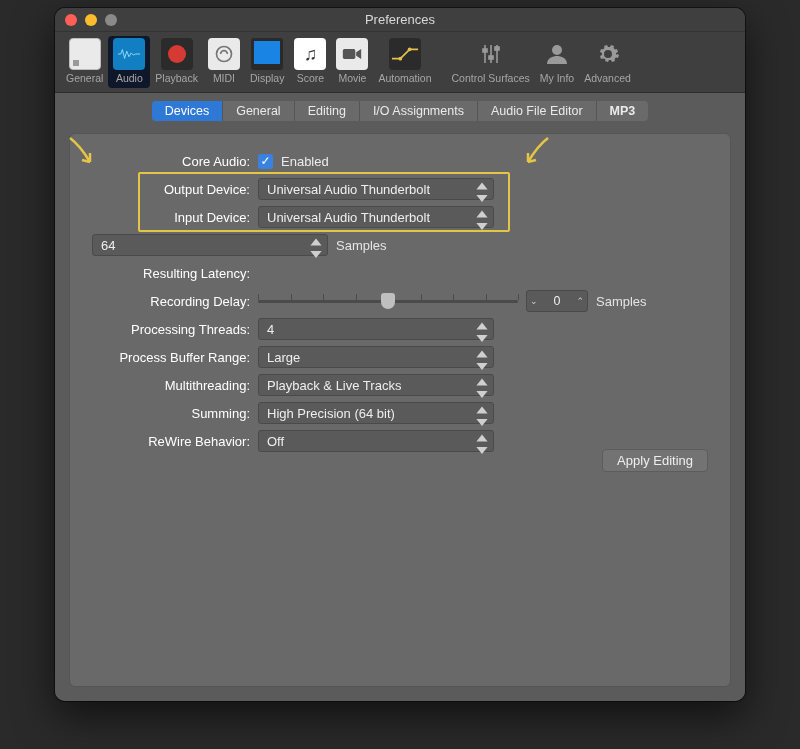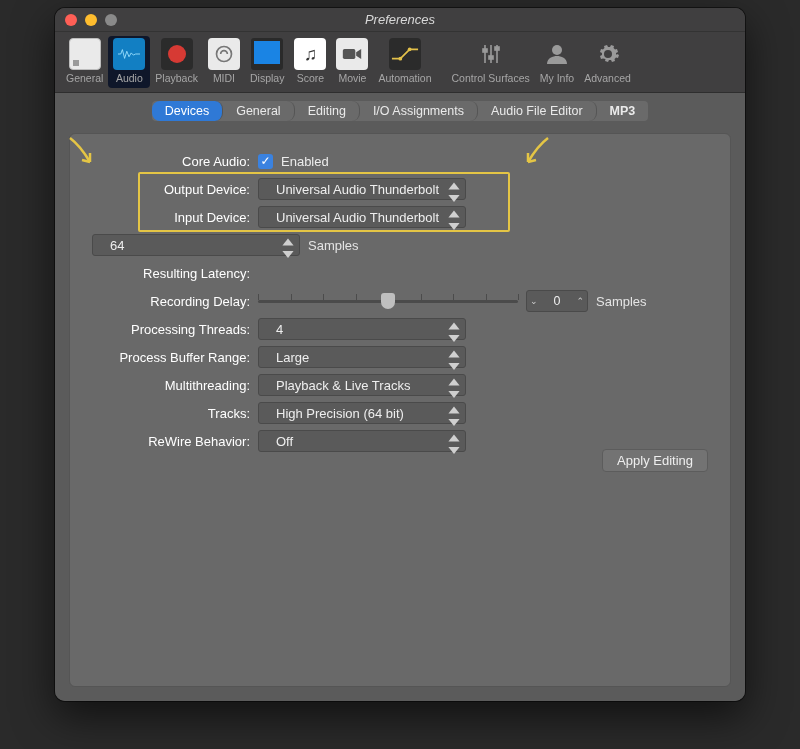--- a/index.html
+++ b/index.html
@@ -41,21 +41,20 @@
   }
   .tl { width: 12px; height: 12px; border-radius: 50%; }
   .tl.red { background: #ff5f56; }
   .tl.yellow { background: #ffbd2e; }
   .tl.grey { background: #8a8a8a; }
   .title {
     margin: 0 auto;
     font-size: 13px;
     color: #d8d8d8;
     font-weight: 400;
-    font-style: italic;
   }
   .toolbar {
     display: flex;
     align-items: flex-end;
     padding: 4px 6px 4px 6px;
     background: #403f40;
     border-bottom: 1px solid #2e2e2e;
     gap: 0;
   }
   .tb-item {
@@ -111,21 +110,20 @@
     border-radius: 4px;
     overflow: hidden;
     background: #6a6a6a;
   }
   .subtab {
     padding: 3px 13px;
     font-size: 12.5px;
     color: #eaeaea;
     border-right: 1px solid #555;
     cursor: default;
-    border-radius: 8px;
   }
   .subtab:last-child { border-right: none; font-weight: bold; }
   .subtab.active { background: #2f79d6; color: #fff; }
 
   .panel {
     flex: 1;
     background: #696969;
     border: 1px solid #555;
     border-radius: 6px;
     padding: 16px 22px 16px 22px;
@@ -160,25 +158,25 @@
     line-height: 1;
   }
   .cb-label { font-size: 13px; color: #ececec; }
   .select {
     background: #5a5a5a;
     border: 1px solid #4a4a4a;
     border-radius: 3px;
     height: 22px;
     display: flex;
     align-items: center;
-    padding: 0 20px 0 17px;
+    padding: 0 20px 0 8px;
     position: relative;
     color: #eee;
     font-size: 13px;
-    width: 208px;
+    width: 236px;
   }
   .select .chev {
     position: absolute;
     right: 4px; top: 2px;
     width: 14px; height: 18px;
     color: #cfcfcf;
   }
   .static-text { font-size: 13px; color: #e4e4e4; }
   .unit { font-size: 13px; color: #e4e4e4; }
 
@@ -477,21 +475,21 @@
               <svg viewBox="0 0 10 16" fill="#cfcfcf">
                   <path d="M5 1 L9 6 H1 Z"></path>
                   <path d="M5 15 L1 10 H9 Z"></path>
                 </svg>
             </span>
           </div>
         </div>
       </div>
 
       <div class="row">
-        <div class="row-label">Tracks:</div>
+        <div class="row-label">Summing:</div>
         <div class="row-control">
           <div class="select">
             <span>High Precision (64 bit)</span>
             <span class="chev">
               <svg viewBox="0 0 10 16" fill="#cfcfcf">
                   <path d="M5 1 L9 6 H1 Z"></path>
                   <path d="M5 15 L1 10 H9 Z"></path>
                 </svg>
             </span>
           </div>

